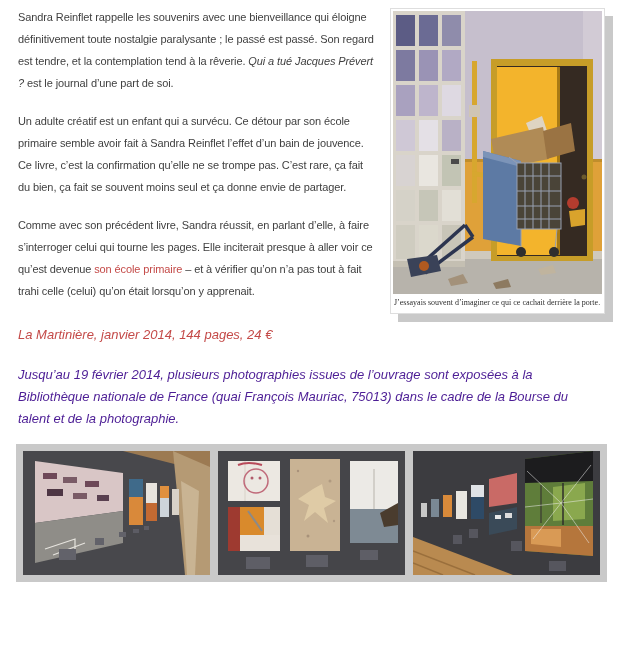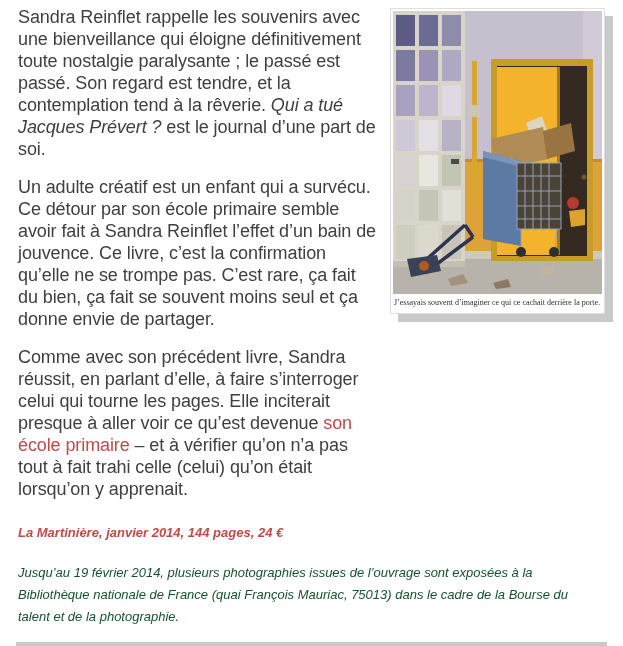--- a/index.html
+++ b/index.html
@@ -1,29 +1,29 @@
 <!DOCTYPE html>
 <html><head>
 <meta charset="utf-8">
 <style>
   html,body{margin:0;padding:0;background:#ffffff;}
   body{width:623px;height:646px;overflow:hidden;font-family:"Liberation Sans",sans-serif;}
   .page{padding:6px 0 0 18px;}
   .row{display:flex;align-items:flex-start;}
   .text-col{width:366px;}
-  .para{margin:0 8px 16px 0;font-size:18px;line-height:22px;letter-spacing:-0.1px;color:#3f3f3f;}
+  .para{margin:0 8px 16px 0;font-size:11px;line-height:22px;letter-spacing:-0.1px;color:#3f3f3f;}
   .para em{font-style:italic;}
   .inline-link{color:#c44a48;text-decoration:none;cursor:pointer;}
   .photo-frame{margin:2px 0 0 6px;width:215px;background:#ffffff;border:1px solid #dedede;
     padding:2px;box-shadow:8px 8px 0 0 #c9c9c9;box-sizing:border-box;}
   .photo-frame svg{display:block;}
   .photo-caption{font-family:"Liberation Serif",serif;font-size:8px;line-height:14px;
     color:#2e2e2e;text-align:center;padding:2px 1px 1px;white-space:nowrap;overflow:hidden;}
-  .pub-line{margin:8px 0 0 0;font-size:13px;font-weight:bold;font-style:italic;color:#c44a48;line-height:18px;}
-  .expo{margin:20px 0 14px 0;width:577px;font-size:13px;line-height:22px;font-style:italic;color:#14532d;}
+  .pub-line{margin:8px 0 0 0;font-size:13px;font-weight:normal;font-style:italic;color:#c44a48;line-height:18px;}
+  .expo{margin:20px 0 14px 0;width:577px;font-size:13px;line-height:22px;font-style:italic;color:#4c1d95;}
   .gallery{margin-left:-2px;width:591px;height:138px;background:#c9c9c9;padding:7px;
     box-sizing:border-box;display:flex;gap:8px;}
   .gallery svg{display:block;flex:0 0 auto;}
 </style>
 </head>
 <body>
 
 <div class="page">
 
   <div class="row">

